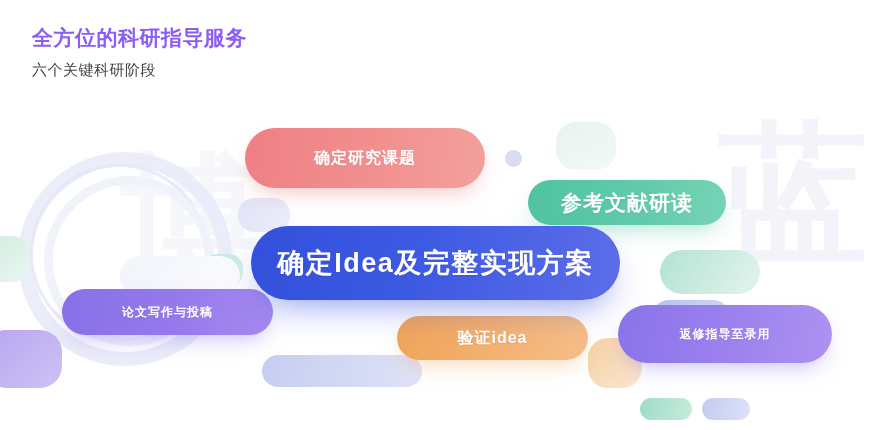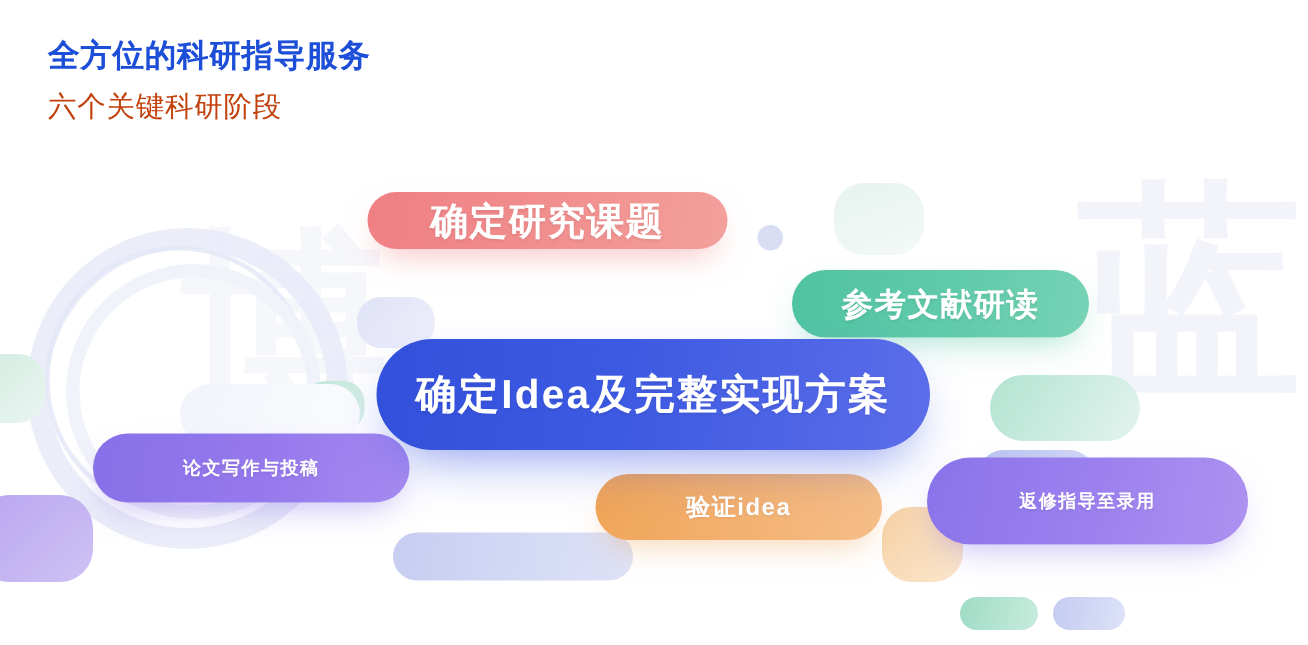--- a/index.html
+++ b/index.html
@@ -21,30 +21,30 @@
   
   .header {
     position: absolute;
     left: 32px;
     top: 24px;
     z-index: 40;
   }
   .page-title {
     font-size: 21px;
     font-weight: bold;
-    color: #1d4ed8;
+    color: #8b5cf6;
     letter-spacing: 0.5px;
     line-height: 1.3;
     margin: 0;
     white-space: nowrap;
   }
   .page-subtitle {
-    font-size: 19px;
+    font-size: 15px;
     font-weight: normal;
-    color: #c2410c;
+    color: #404040;
     letter-spacing: 0.5px;
     line-height: 1.3;
     margin: 9px 0 0 0;
     white-space: nowrap;
   }
 
   
   .bg-layer {
     position: absolute;
     inset: 0;
@@ -110,22 +110,22 @@
     color: #ffffff;
     font-weight: bold;
     letter-spacing: 1px;
     white-space: nowrap;
     z-index: 20;
     text-shadow: 0 1px 2px rgba(0,0,0,0.07);
   }
 
   .pill-topic {
     left: 245px; top: 128px;
-    width: 240px; height: 38px;
-    font-size: 25px;
+    width: 240px; height: 60px;
+    font-size: 16px;
     background: linear-gradient(100deg, #ef7f84 0%, #f1908f 55%, #f3a09c 100%);
     box-shadow: 0 10px 22px -8px rgba(239,127,132,0.55);
   }
 
   .pill-lit {
     left: 528px; top: 180px;
     width: 198px; height: 45px;
     font-size: 21px;
     background: linear-gradient(100deg, #4fc3a1 0%, #63cbab 60%, #77d3b6 100%);
     box-shadow: 0 10px 22px -8px rgba(79,195,161,0.5);

